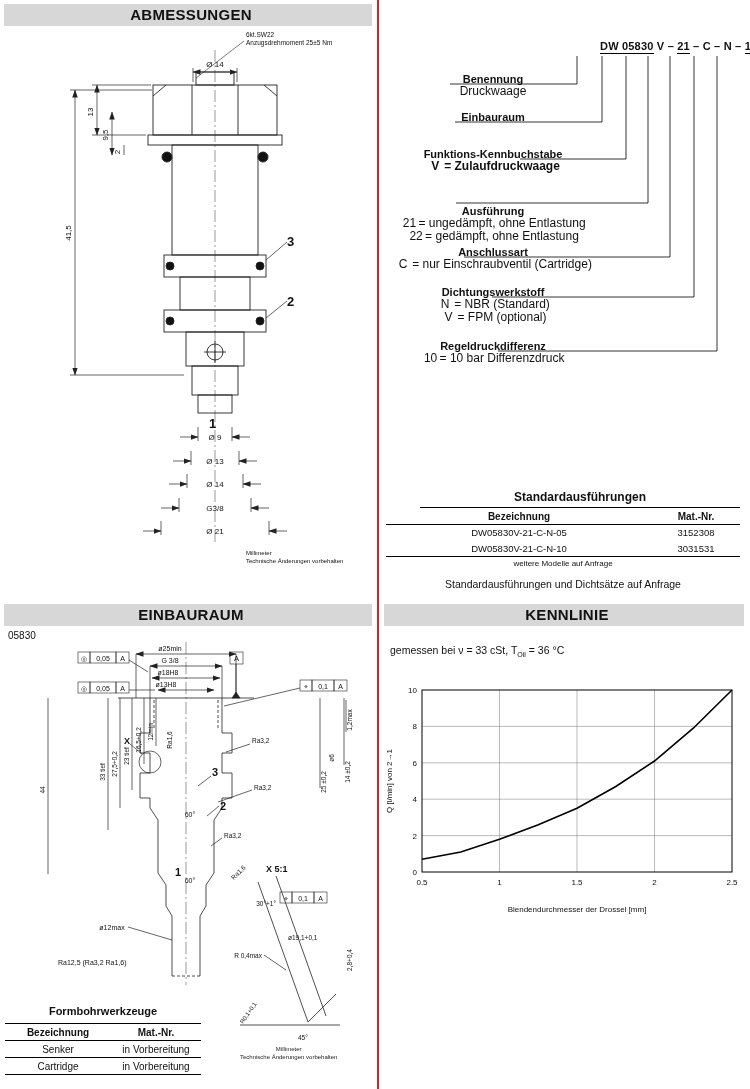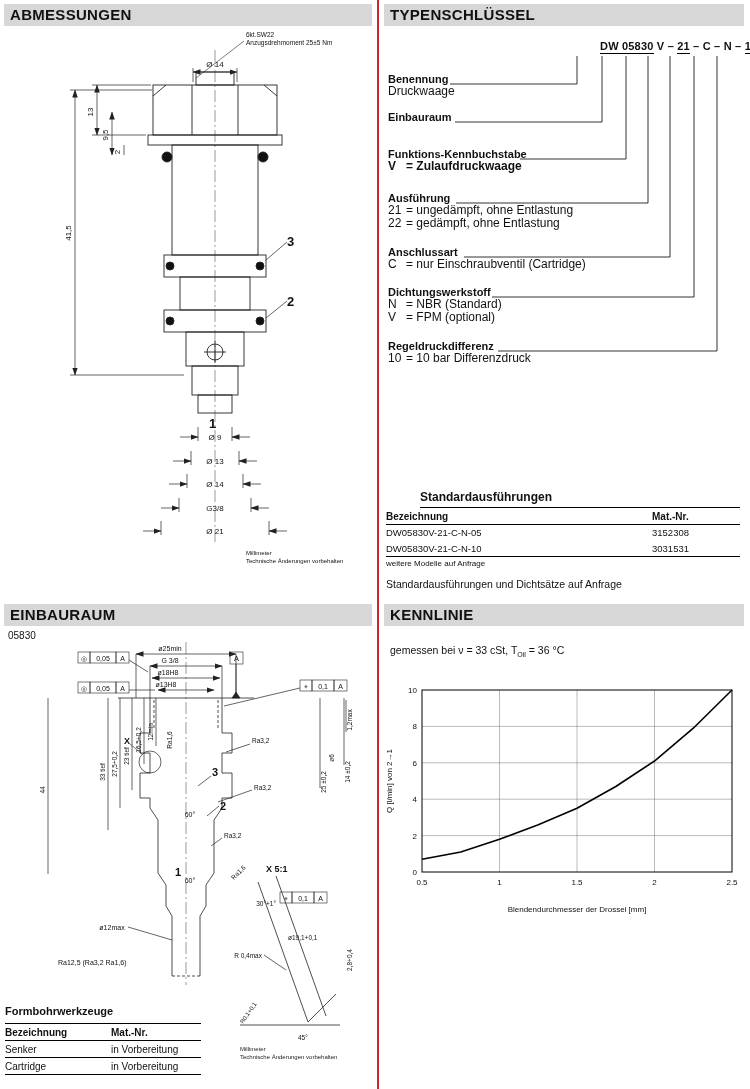--- a/index.html
+++ b/index.html
@@ -1,19 +1,19 @@
 <!DOCTYPE html>
 <html><head>
 <meta charset="utf-8">
 <style>
   html,body{margin:0;padding:0;background:#fff;}
   .page{position:relative;width:750px;height:1089px;background:#fff;overflow:hidden;
         font-family:"Liberation Sans",sans-serif;color:#111;}
   .divider{position:absolute;left:377px;top:0;width:2px;height:1089px;background:#d2232a;}
-  .q{position:absolute;}
+  .q{position:absolute;text-align:center;}
   .q-tl{left:0;top:0;width:378px;height:600px;}
   .q-tr{left:380px;top:0;width:370px;height:600px;}
   .q-bl{left:0;top:600px;width:378px;height:489px;}
   .q-br{left:380px;top:600px;width:370px;height:489px;}
   .hdr{position:absolute;top:4px;left:4px;right:6px;height:22px;background:#d7d7d7;
        font-weight:bold;font-size:15px;line-height:22px;padding-left:6px;letter-spacing:.3px;}
   svg{position:absolute;left:0;}
   svg text{font-family:"Liberation Sans",sans-serif;fill:#111;}
   
   .code{position:absolute;left:180px;top:40px;font-size:11px;font-weight:bold;white-space:nowrap;letter-spacing:.2px;margin-left:40px;}
@@ -144,21 +144,20 @@
       <text x="215" y="436" font-size="8" text-anchor="middle">Ø 13</text>
       <text x="215" y="459" font-size="8" text-anchor="middle">Ø 14</text>
       <text x="215" y="483" font-size="8" text-anchor="middle">G3/8</text>
       <text x="215" y="506" font-size="8" text-anchor="middle">Ø 21</text>
       <text x="246" y="527" font-size="6">Millimeter</text>
       <text x="246" y="535" font-size="6">Technische Änderungen vorbehalten</text>
     </svg>
   </section>
 
   <section class="q q-tr">
-    <div class="hdr">TYPENSCHLÜSSEL</div>
 
     <div class="code">
       <span class="u">DW 05830</span><span> V – </span><span class="u">21</span><span> – C – N – </span><span class="u">10</span>
     </div>
 
     <svg class="connectors" viewBox="0 0 370 370" width="370" height="370">
       <g stroke="#000" stroke-width="0.8">
         <line x1="197" y1="56" x2="197" y2="84"></line>
           <line x1="70" y1="84" x2="197" y2="84"></line>
         <line x1="222" y1="56" x2="222" y2="122"></line>
@@ -180,21 +179,21 @@
       <div class="tlabel">Benennung</div>
       <div class="tsub"><span>Druckwaage</span></div>
     </div>
     <div class="trow" style="top:111px">
       <div class="tlabel">Einbauraum</div>
     </div>
     <div class="trow" style="top:148px">
       <div class="tlabel">Funktions-Kennbuchstabe</div>
       <div class="tsub bold"><span class="tk">V</span><span>= Zulaufdruckwaage</span></div>
     </div>
-    <div class="trow" style="top:192px">
+    <div class="trow" style="top:205px">
       <div class="tlabel">Ausführung</div>
       <div class="tsub"><span class="tk">21</span><span>= ungedämpft, ohne Entlastung</span></div>
       <div class="tsub"><span class="tk">22</span><span>= gedämpft, ohne Entlastung</span></div>
     </div>
     <div class="trow" style="top:286px">
       <div class="tlabel">Dichtungswerkstoff</div>
       <div class="tsub"><span class="tk">N</span><span>= NBR (Standard)</span></div>
       <div class="tsub"><span class="tk">V</span><span>= FPM (optional)</span></div>
     </div>
     <div class="trow" style="top:246px">

